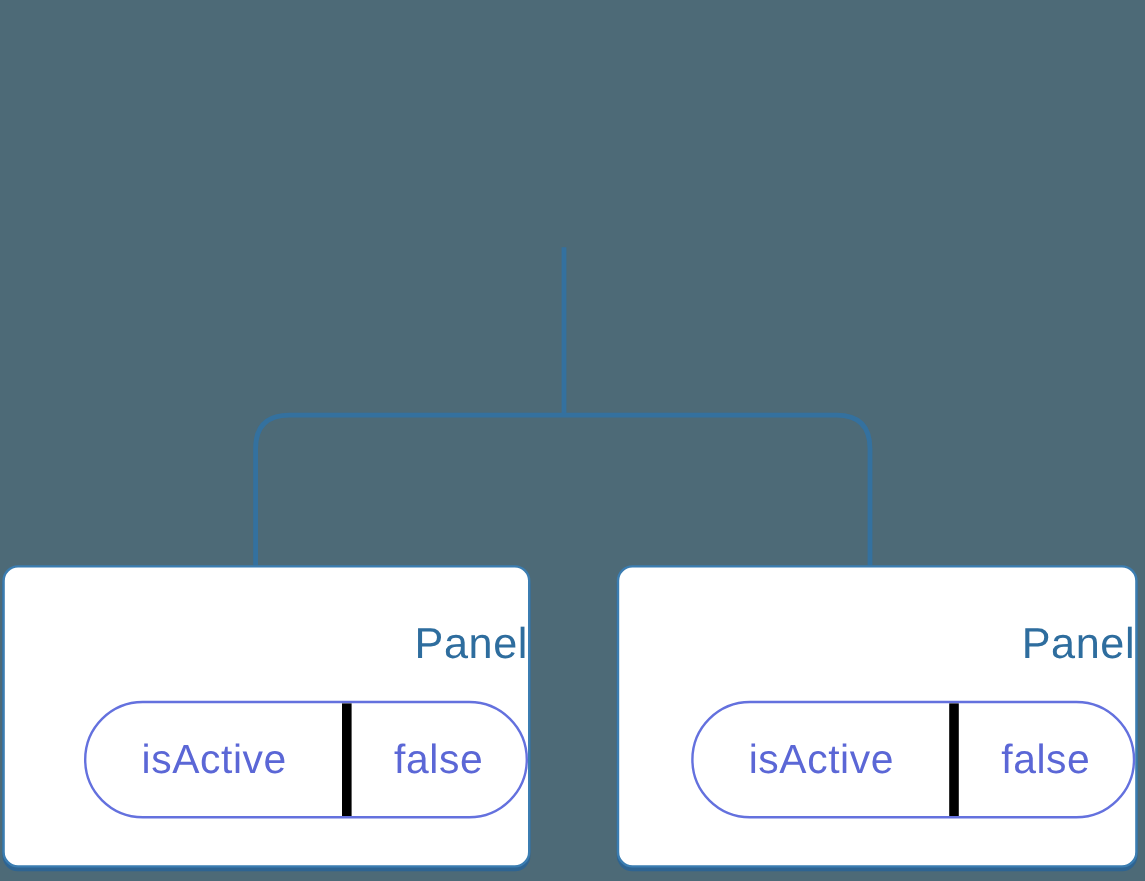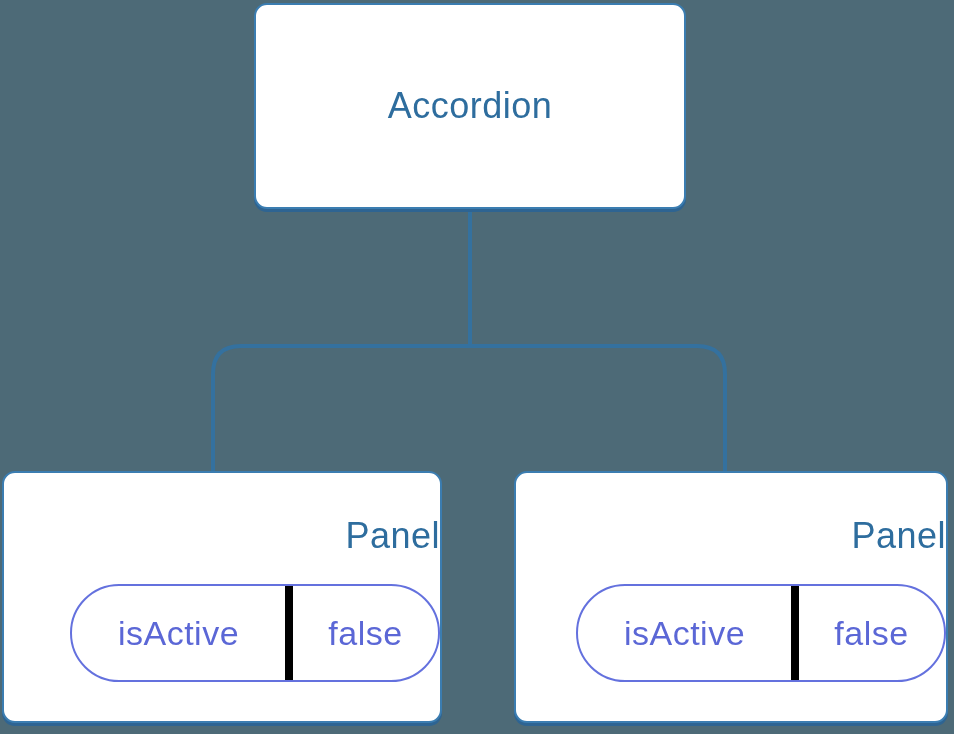--- a/index.html
+++ b/index.html
@@ -97,23 +97,20 @@
 </head>
 <body>
 
 <div class="stage">
 
   <svg class="connectors" viewBox="0 0 954 734" xmlns="http://www.w3.org/2000/svg" aria-hidden="true">
     <path d="M470 206 L470 346" fill="none" stroke="#34719f" stroke-width="4"></path>
     <path d="M213 471 L213 374 Q213 346 241 346 L697 346 Q725 346 725 374 L725 471" fill="none" stroke="#34719f" stroke-width="4"></path>
   </svg>
 
-  <div class="node node-root">
-    <span class="node-label">Accordion</span>
-  </div>
 
   <div class="node node-panel node-panel-left">
     <span class="node-label panel-title">Panel</span>
     <div class="state-pill">
       <span class="pill-cell pill-cell-key">isActive</span>
       <span class="pill-cell pill-cell-value">false</span>
     </div>
   </div>
 
   <div class="node node-panel node-panel-right">

